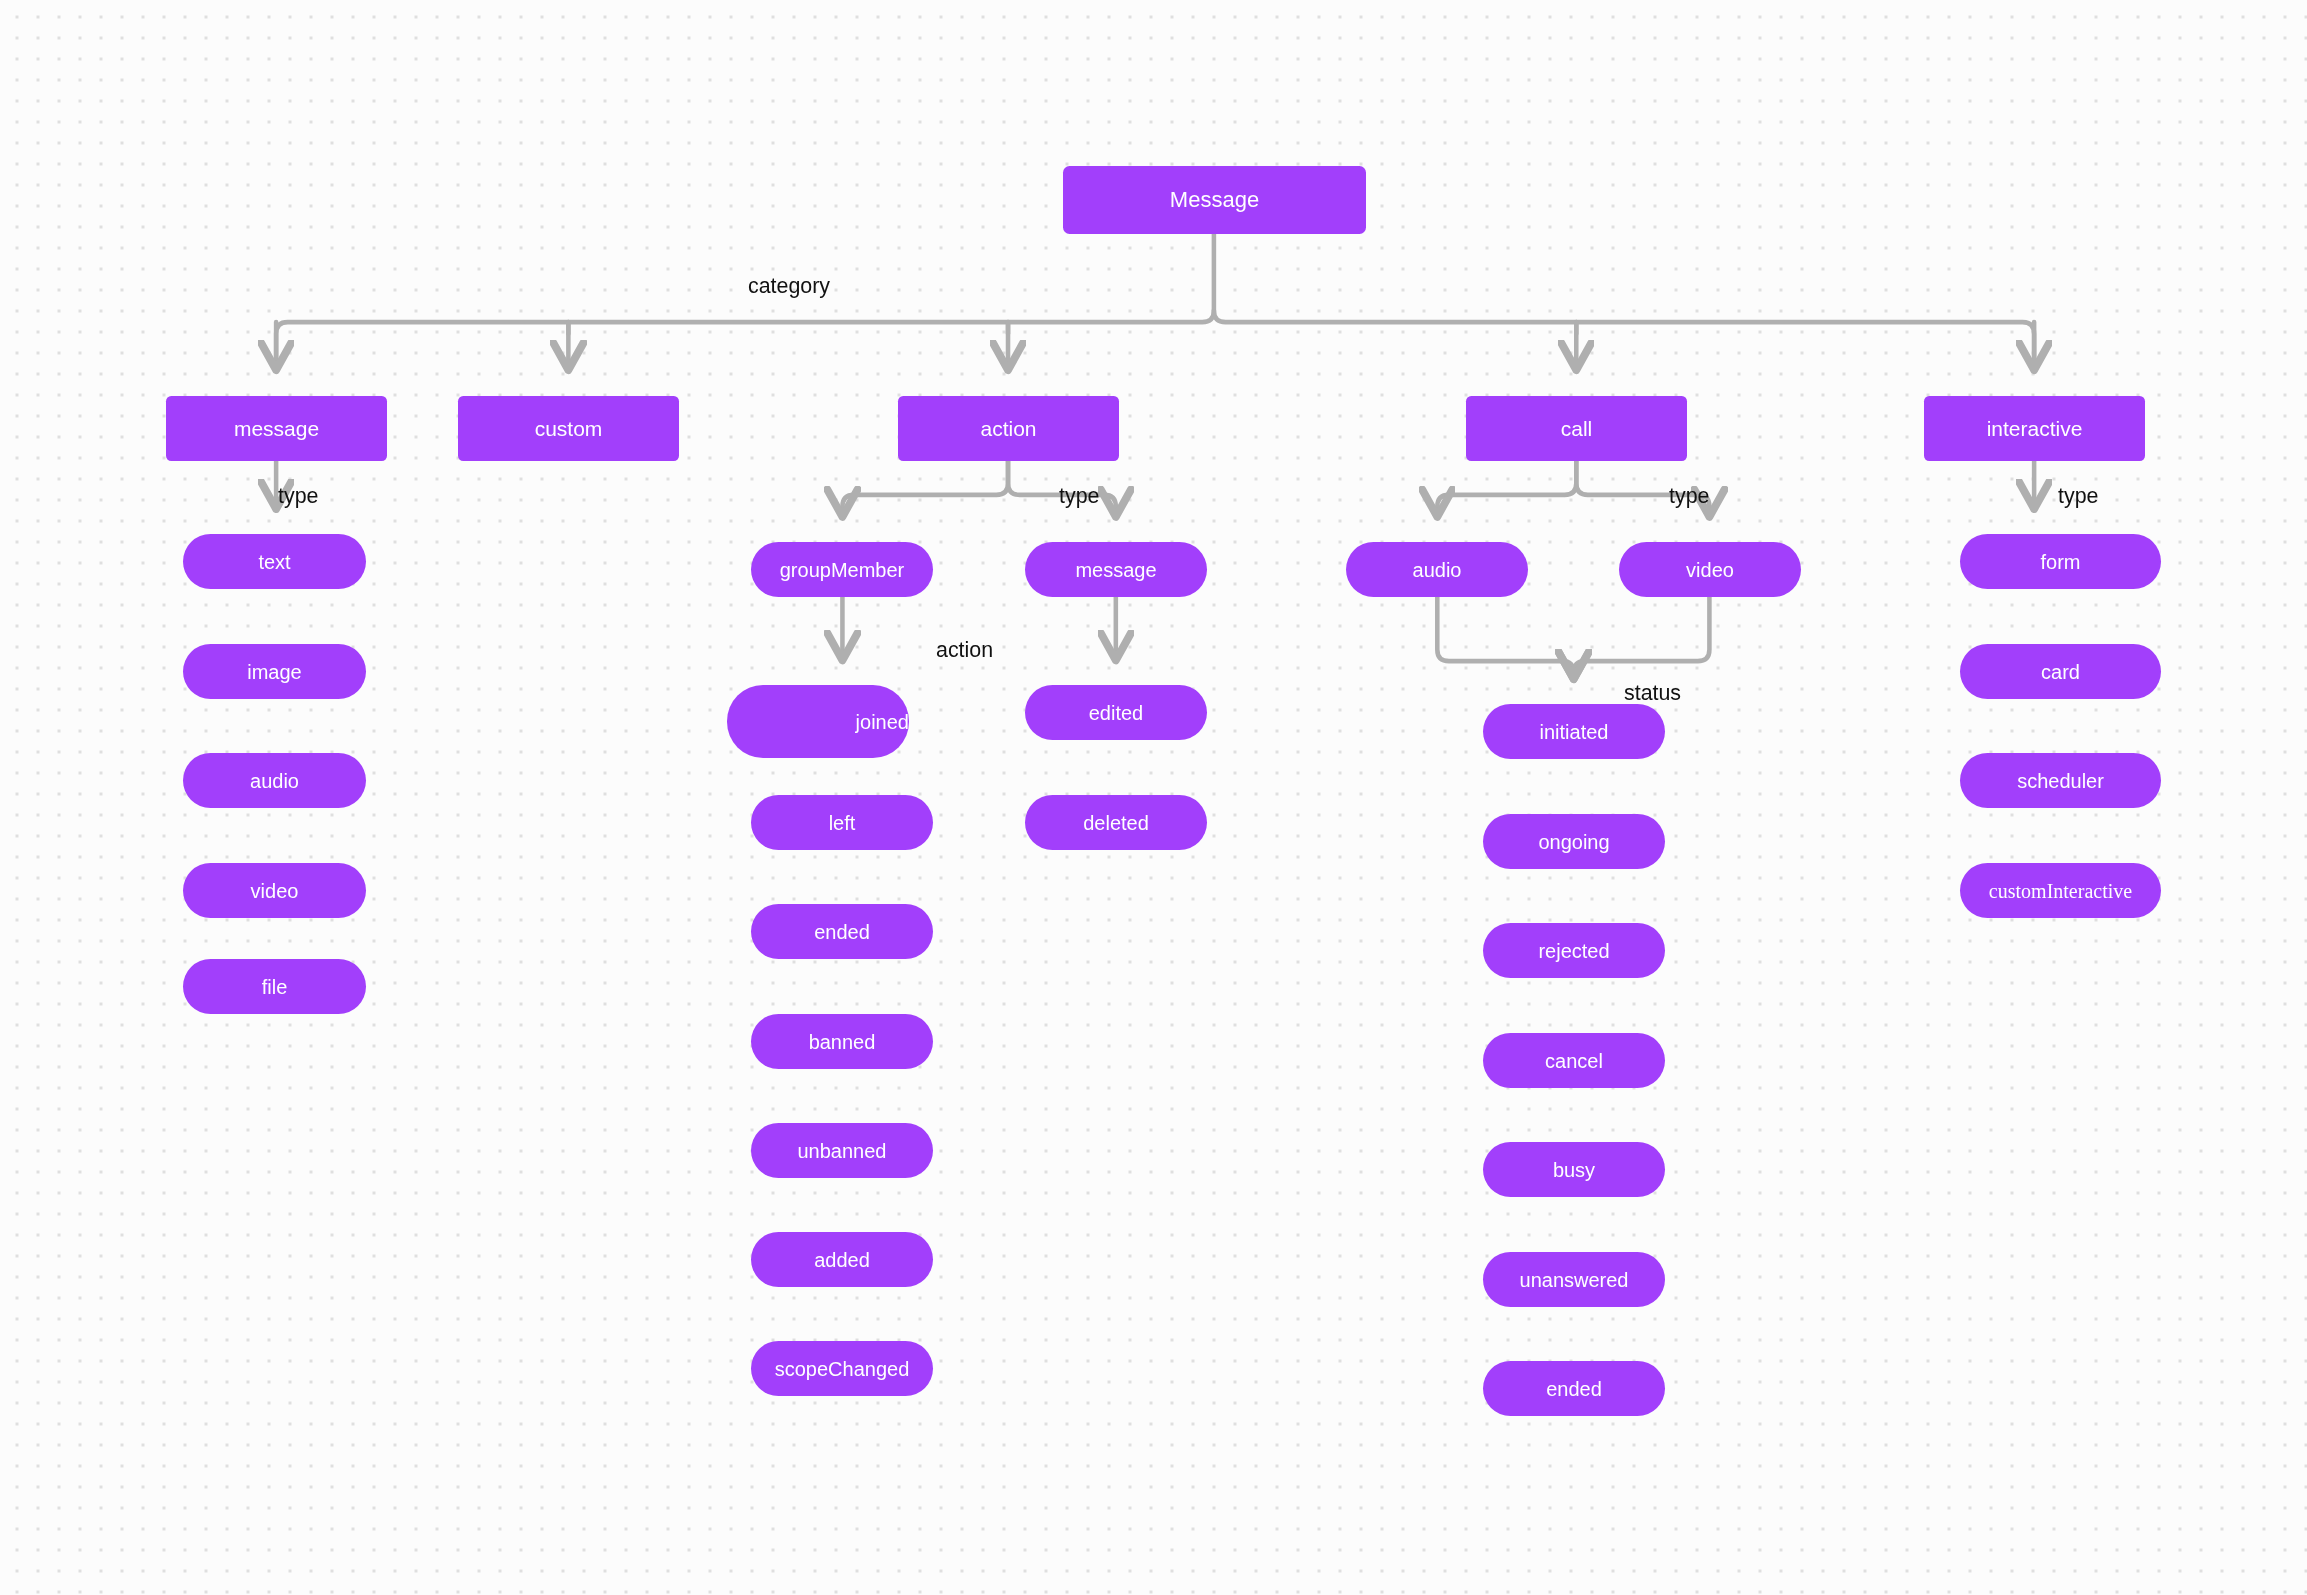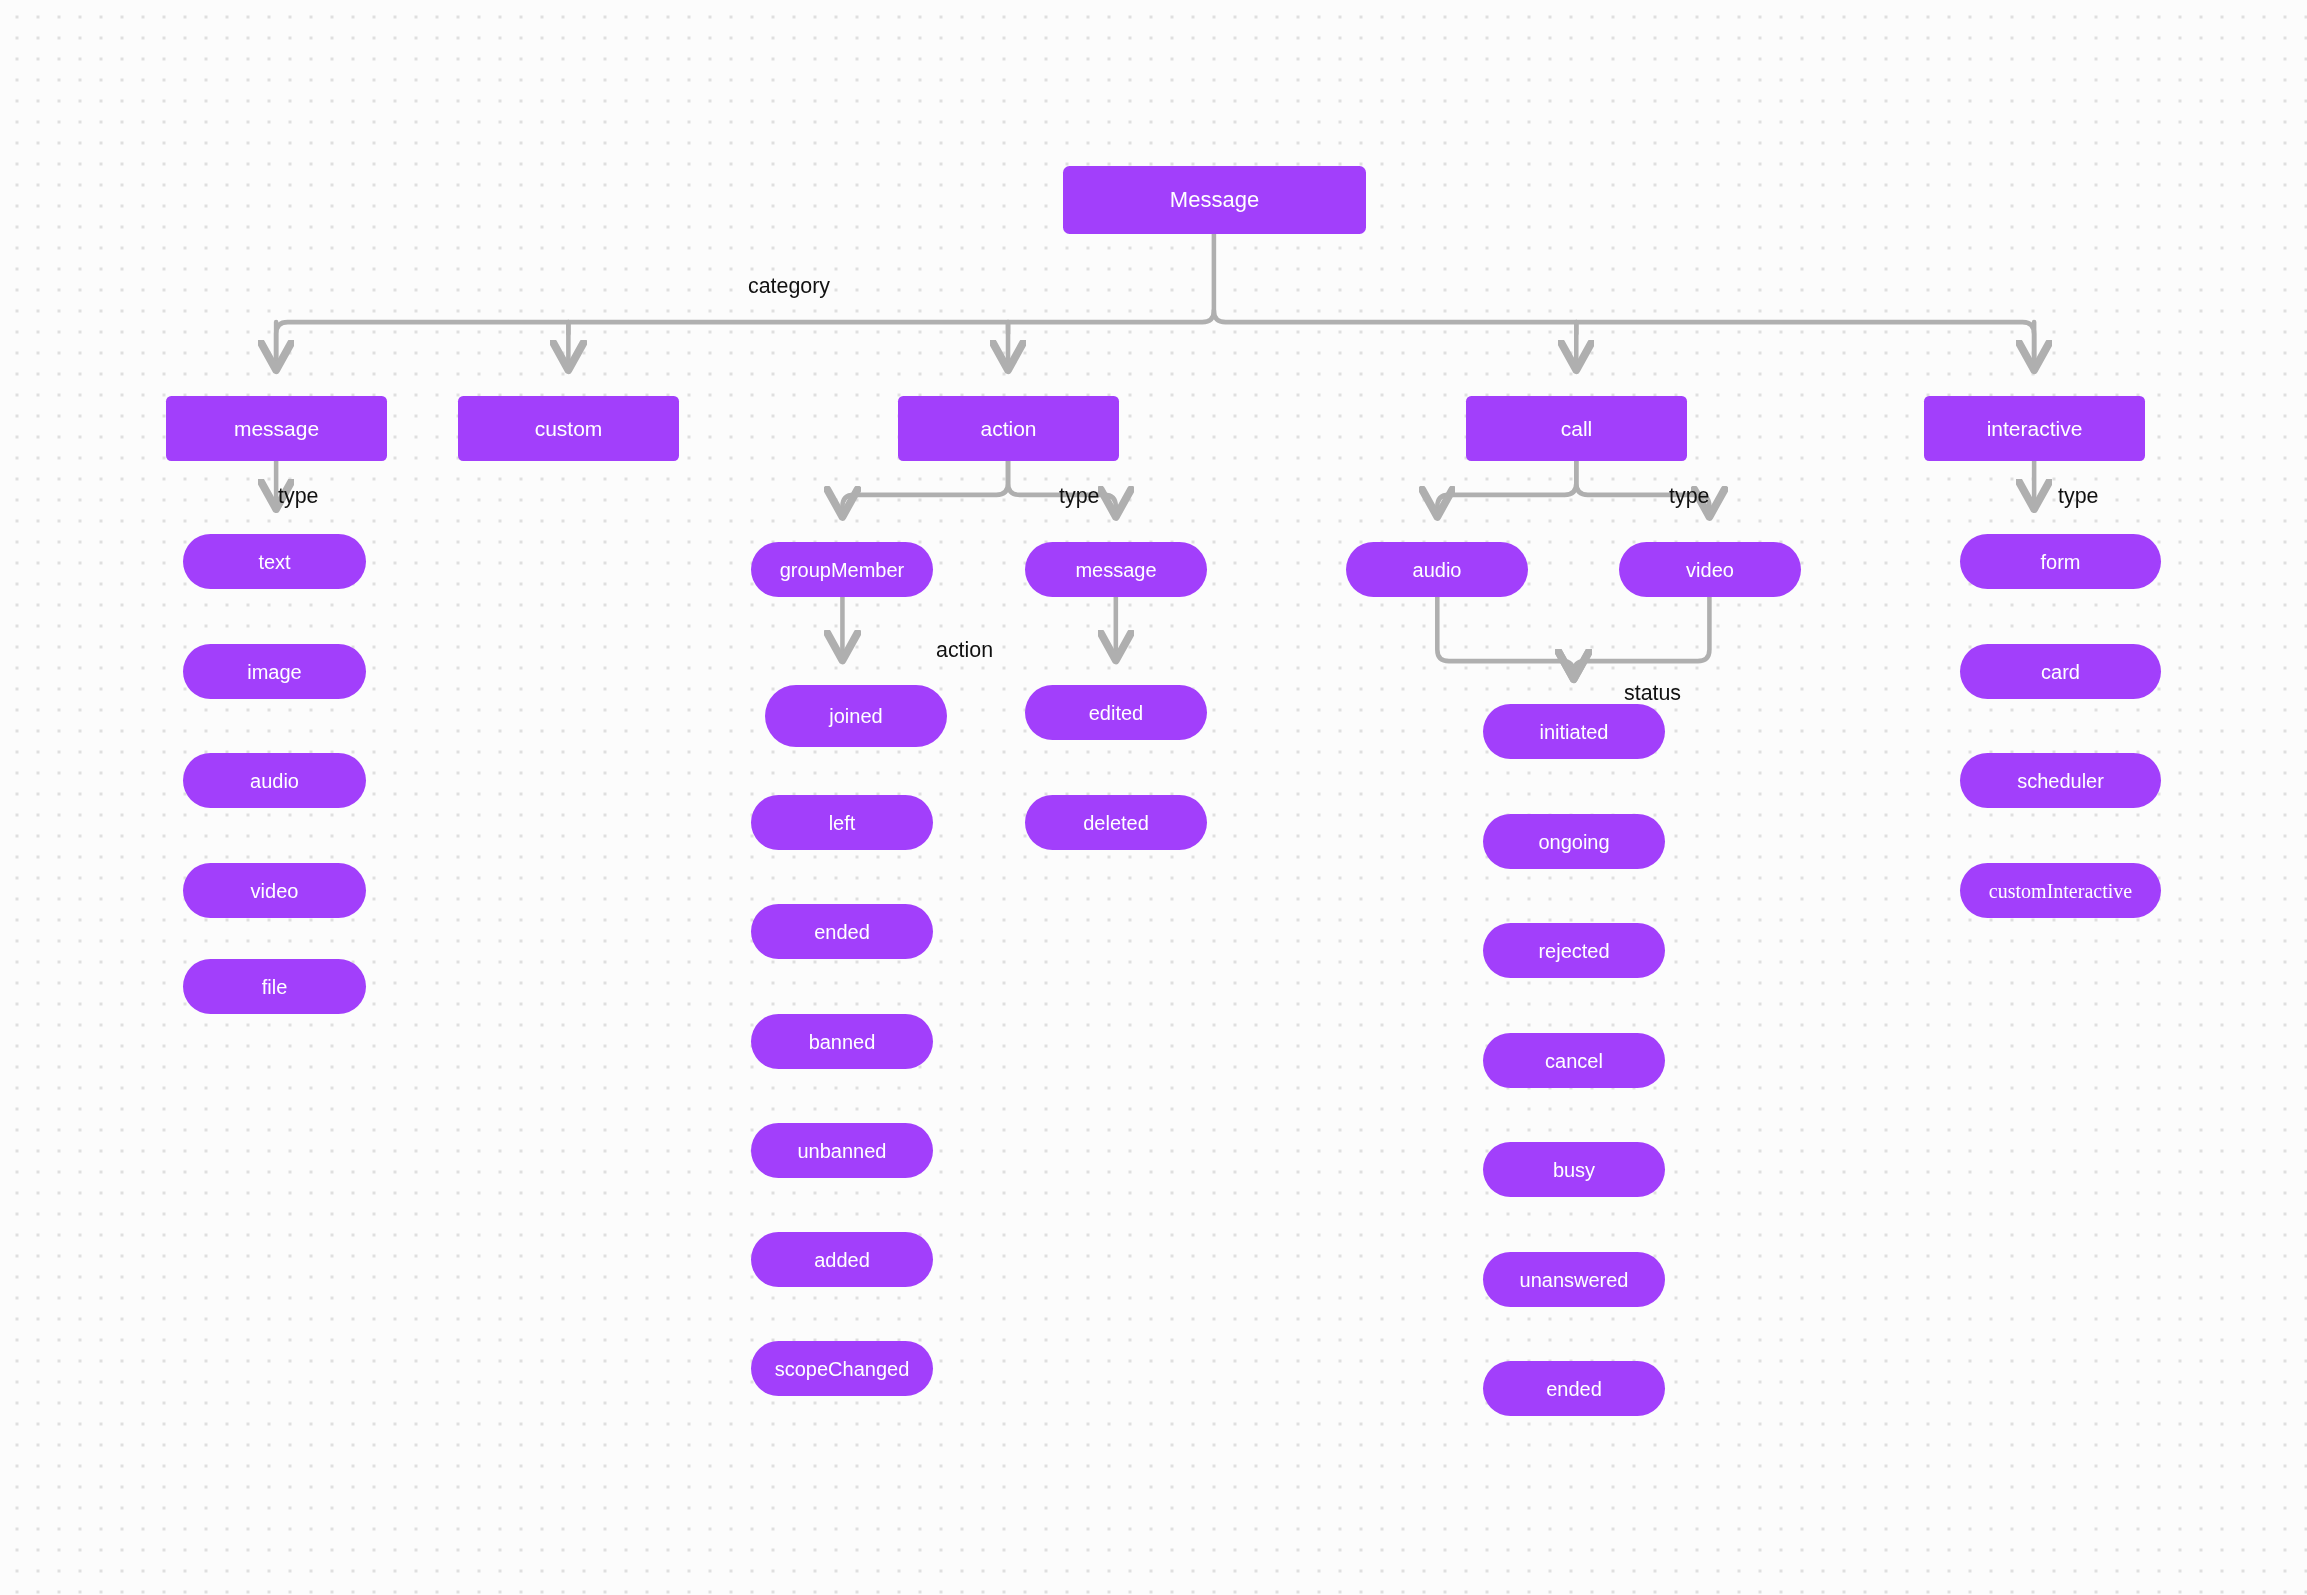--- a/index.html
+++ b/index.html
@@ -140,21 +140,21 @@
     <span>file</span>
   </div>
 
   <div class="node pill" style="left:751px;top:542px;width:182px;height:55px;">
     <span>groupMember</span>
   </div>
   <div class="node pill" style="left:1025px;top:542px;width:182px;height:55px;">
     <span>message</span>
   </div>
 
-  <div class="node pill" style="left:765px;top:685px;width:182px;height:62px;">
+  <div class="node pill" style="left:727px;top:685px;width:182px;height:73px;justify-content:flex-end;">
     <span>joined</span>
   </div>
   <div class="node pill" style="left:751px;top:795px;width:182px;height:55px;">
     <span>left</span>
   </div>
   <div class="node pill" style="left:751px;top:904px;width:182px;height:55px;">
     <span>ended</span>
   </div>
   <div class="node pill" style="left:751px;top:1014px;width:182px;height:55px;">
     <span>banned</span>

